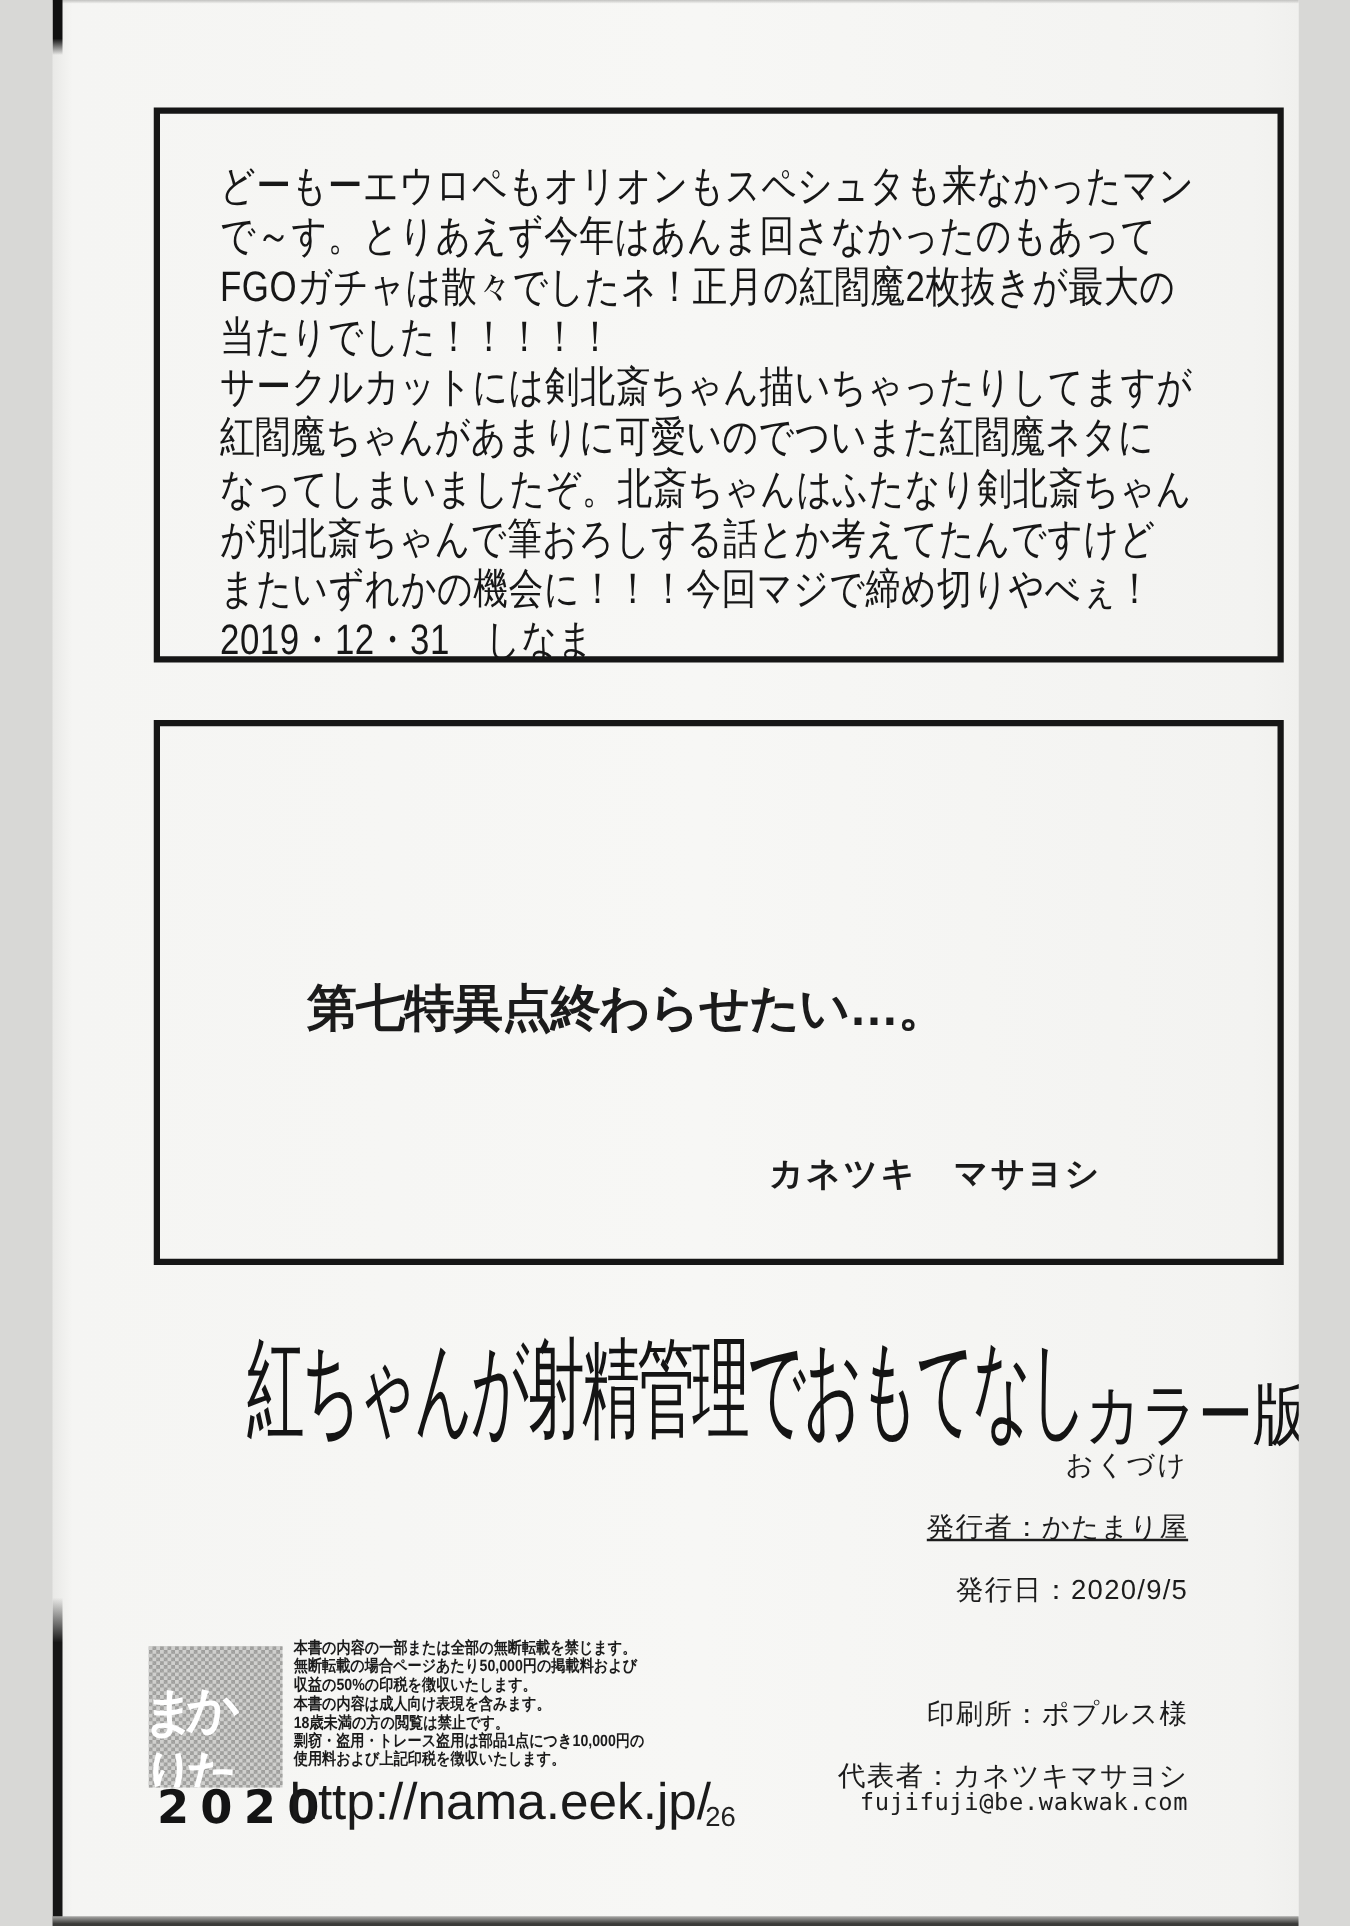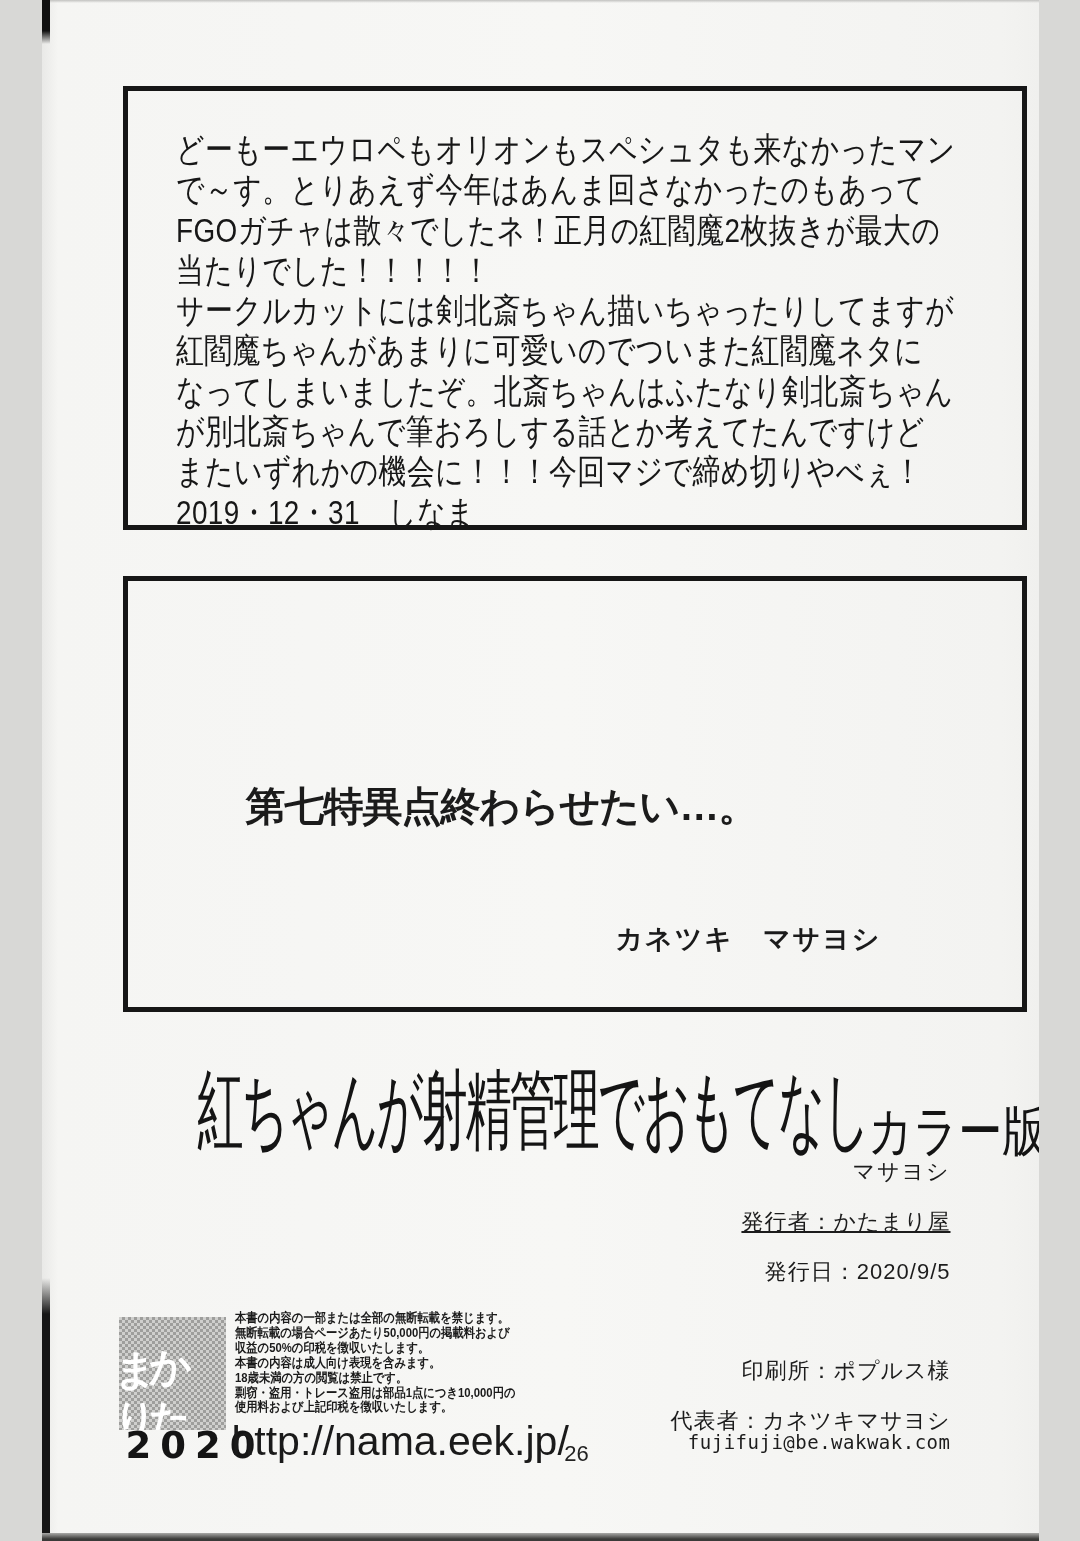--- a/index.html
+++ b/index.html
@@ -119,21 +119,21 @@
     </div>
   </div>
 
   <div class="quote-box">
     <div class="quote-line l2">第七特異点終わらせたい…。</div>
     <div class="quote-sig">カネツキ　マサヨシ</div>
   </div>
 
   <div class="book-title"><span>紅ちゃんが射精管理でおもてなし</span><span class="suffix">カラー版</span></div>
 
-  <div class="colo colo-heading">マサヨシ</div>
+  <div class="colo colo-heading">おくづけ</div>
   <div class="colo c1">発行者：かたまり屋</div>
   <div class="colo c2">発行日：2020/9/5</div>
   <div class="colo c4">印刷所：ポプルス様</div>
   <div class="colo c5">代表者：カネツキマサヨシ</div>
   <div class="colo c6">fujifuji@be.wakwak.com</div>
 
   <div class="stamp">
     <div class="stamp-text">かたまり屋</div>
   </div>
   <div class="stamp-year">2020</div>

